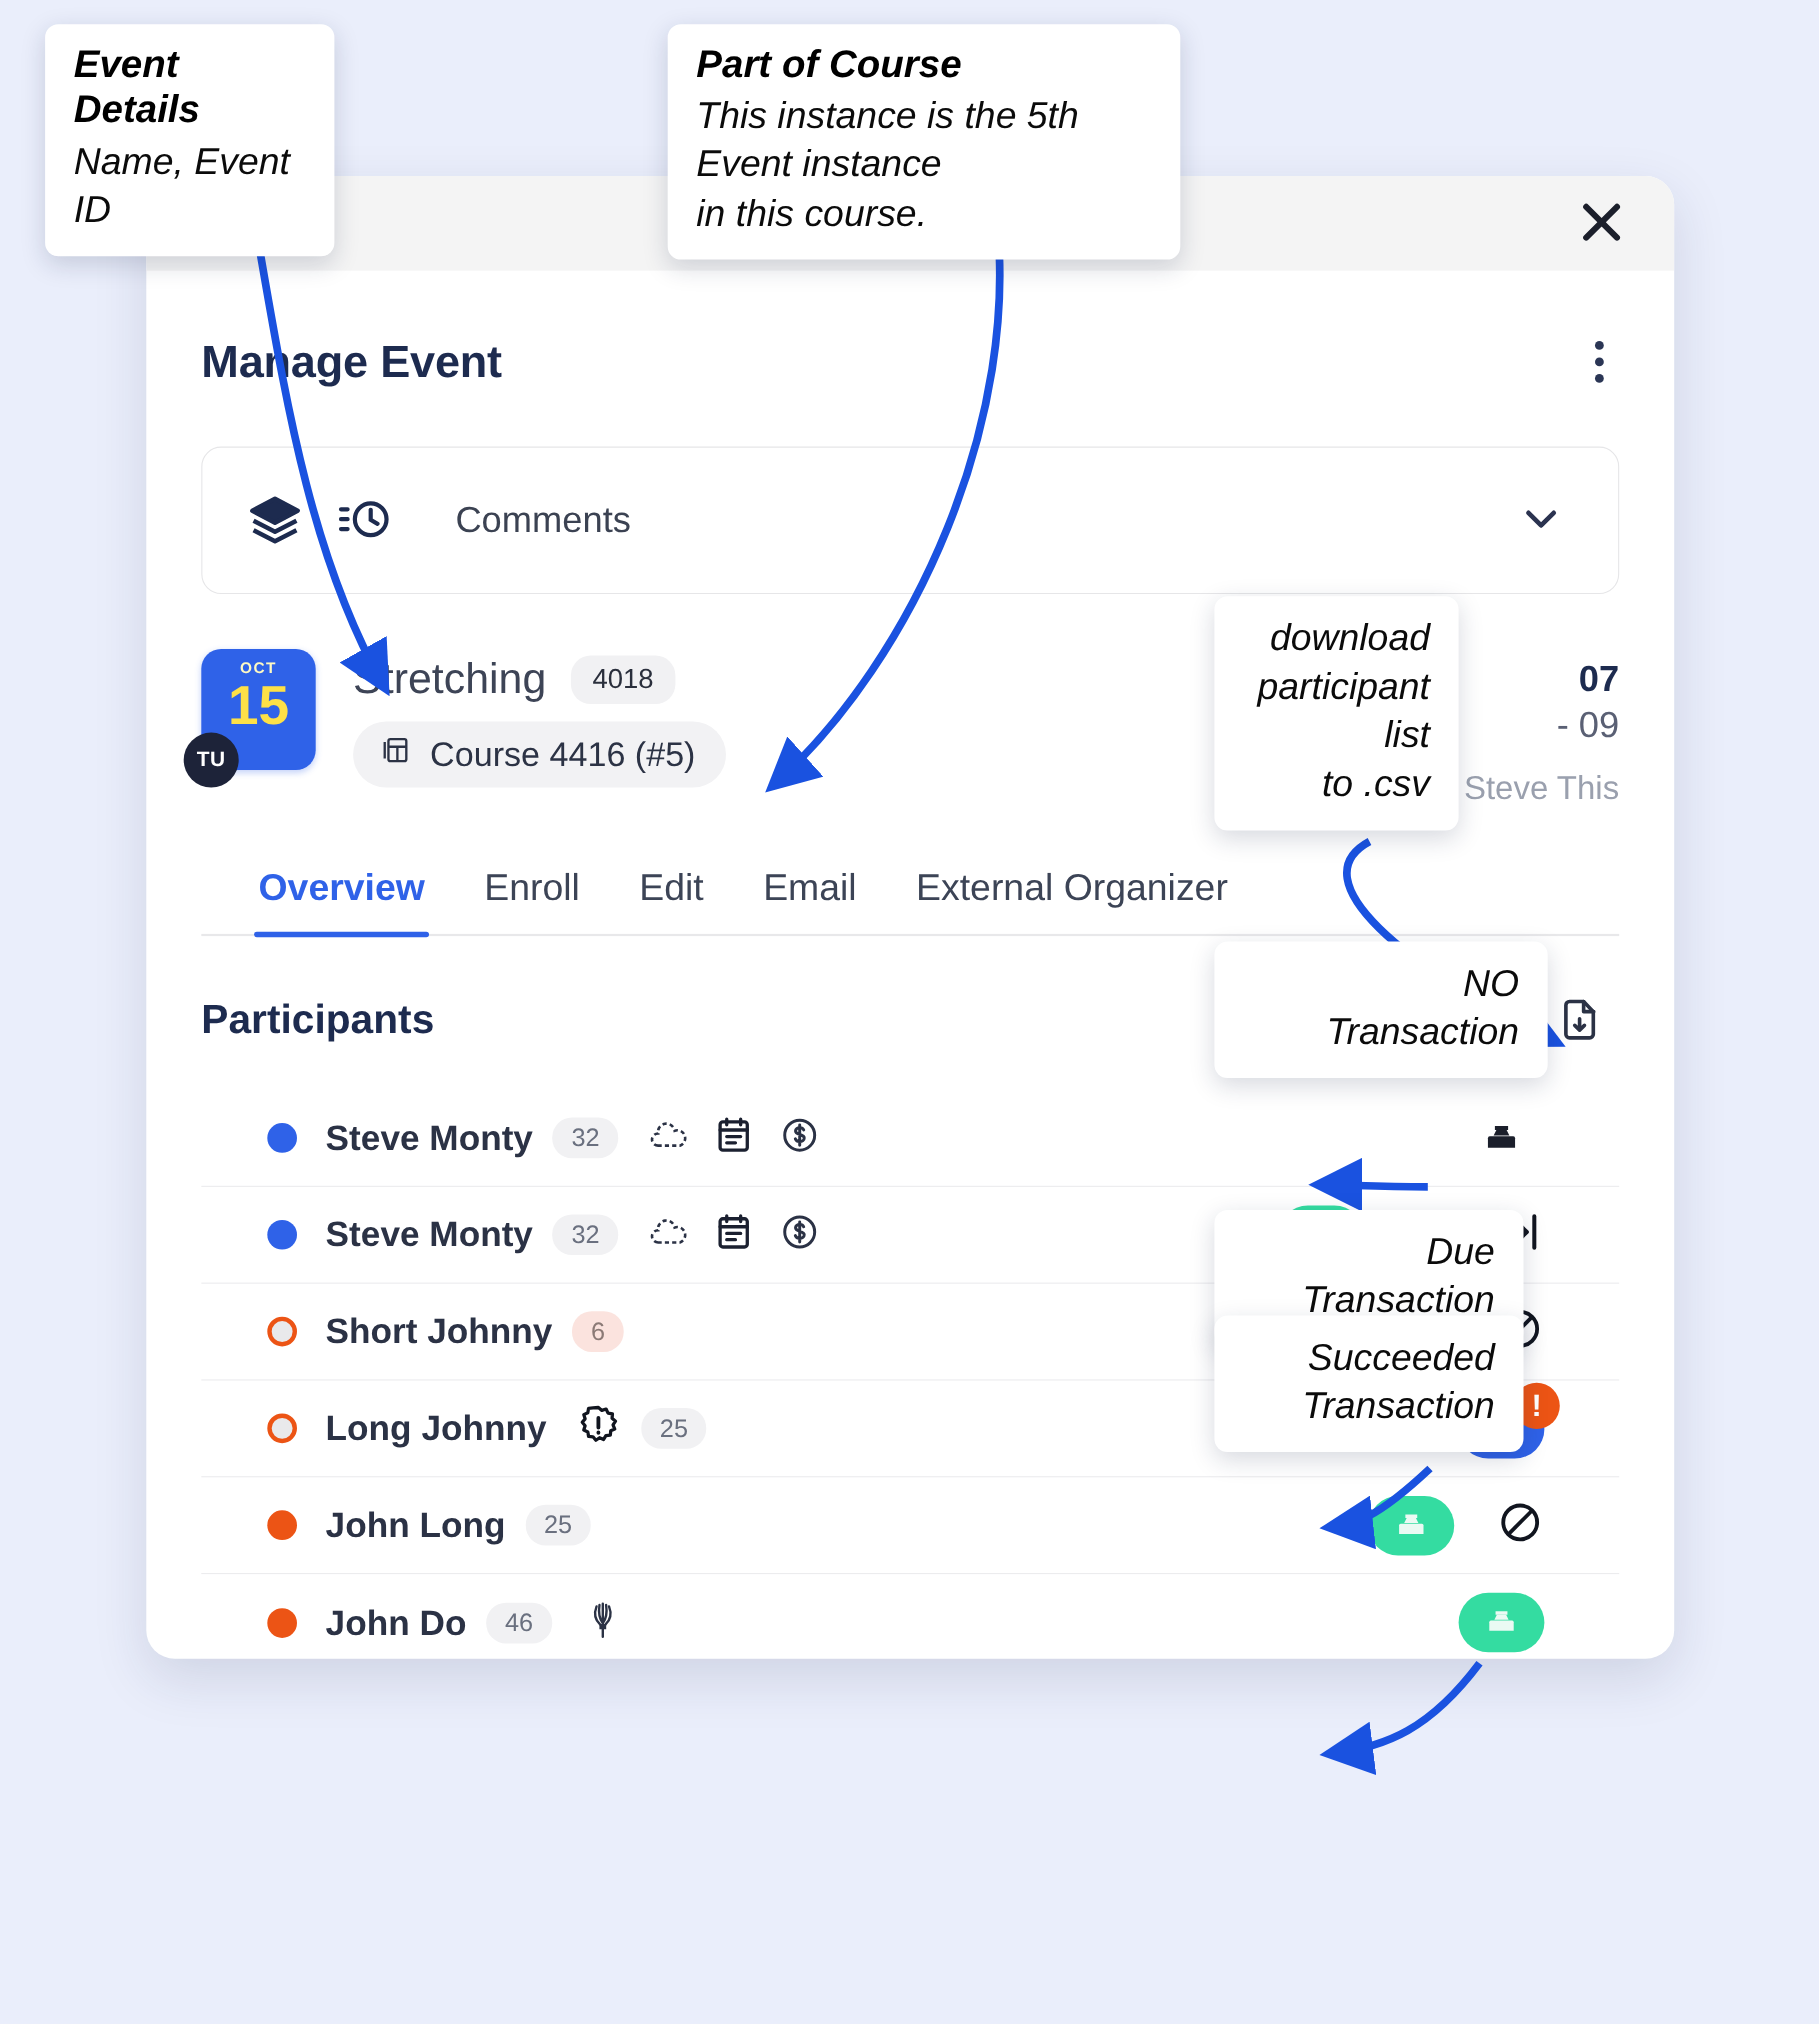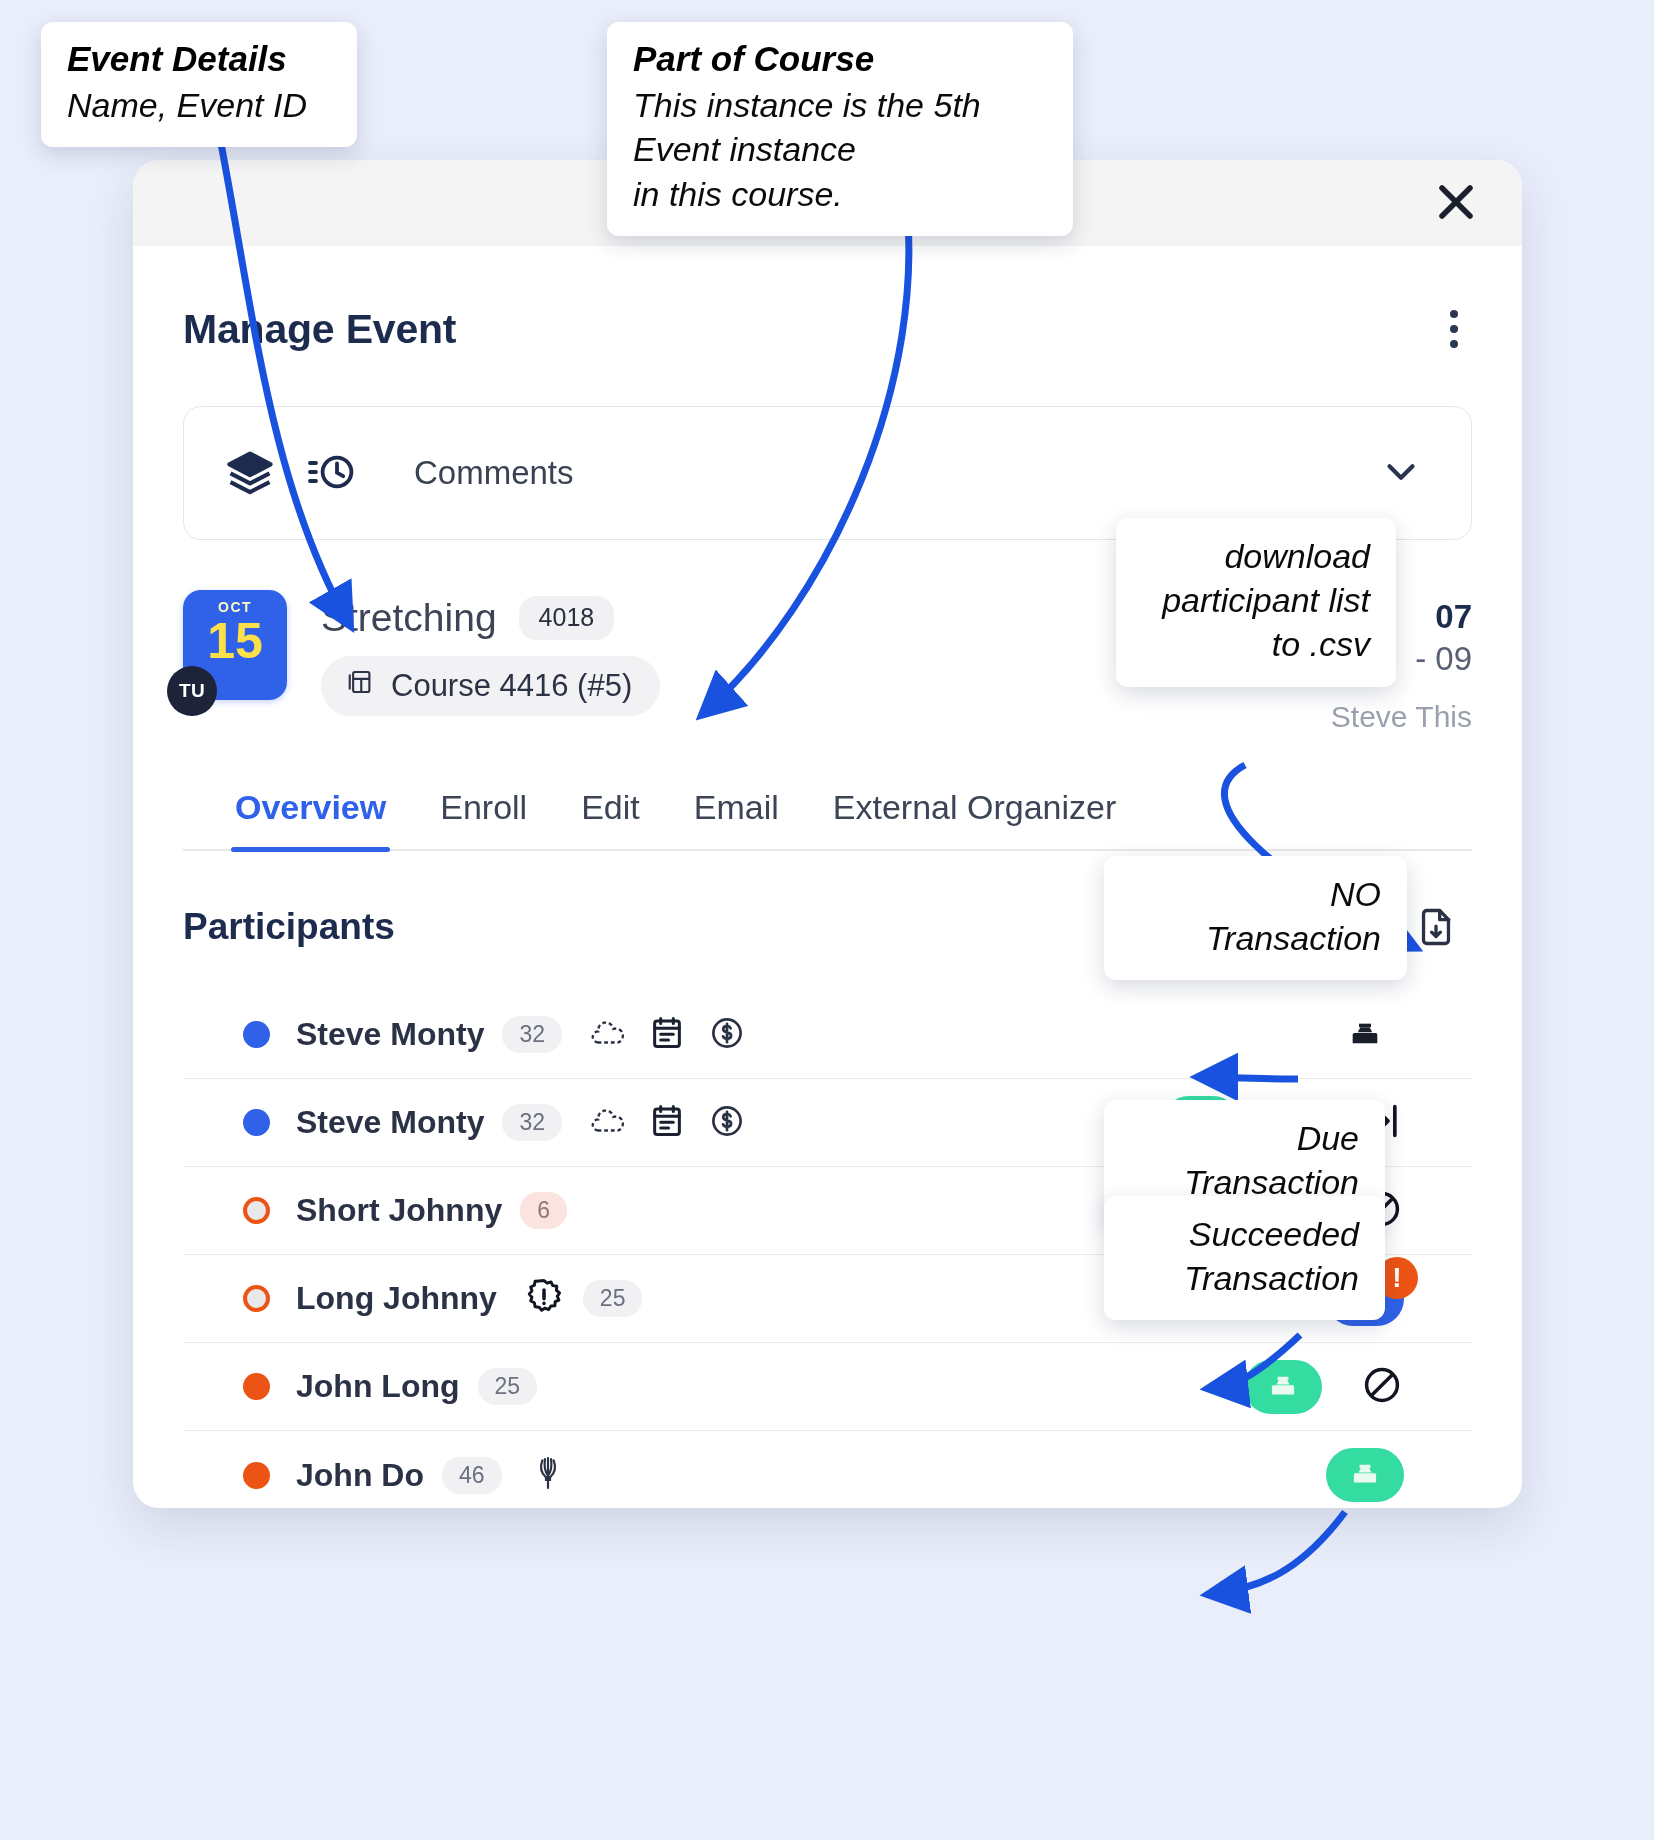--- a/index.html
+++ b/index.html
@@ -483,33 +483,33 @@
 
     <path d="M1245,765 C1180,800 1278,880 1412,946" fill="none" stroke="#1a52e0" stroke-width="7" marker-end="url(#ah)"></path>
 
     <path d="M1298,1079 C1250,1079 1225,1077 1202,1077" fill="none" stroke="#1a52e0" stroke-width="7" marker-end="url(#ah)"></path>
 
     <path d="M1300,1335 C1250,1382 1230,1386 1212,1388" fill="none" stroke="#1a52e0" stroke-width="7" marker-end="url(#ah)"></path>
 
     <path d="M1345,1512 C1300,1572 1260,1588 1212,1594" fill="none" stroke="#1a52e0" stroke-width="7" marker-end="url(#ah)"></path>
   </svg>
 
-  <div class="callout" style="left:41px; top:22px; width:316px;">
+  <div class="callout" style="left:41px; top:22px; width:263px;">
     <div class="c-title">Event Details</div>
     <div class="c-body">Name, Event ID</div>
   </div>
 
   <div class="callout" style="left:607px; top:22px; width:466px;">
     <div class="c-title">Part of Course</div>
     <div class="c-body">This instance is the 5th
 Event instance
 in this course.</div>
   </div>
 
-  <div class="callout right" style="left:1104px; top:518px; width:280px;margin-left:12px;">
+  <div class="callout right" style="left:1104px; top:542px; width:222px;">
     <div class="c-body">download
 participant list
 to .csv</div>
   </div>
 
   <div class="callout right" style="left:1104px; top:856px; width:303px;">
     <div class="c-body">NO
 Transaction</div>
   </div>
 

